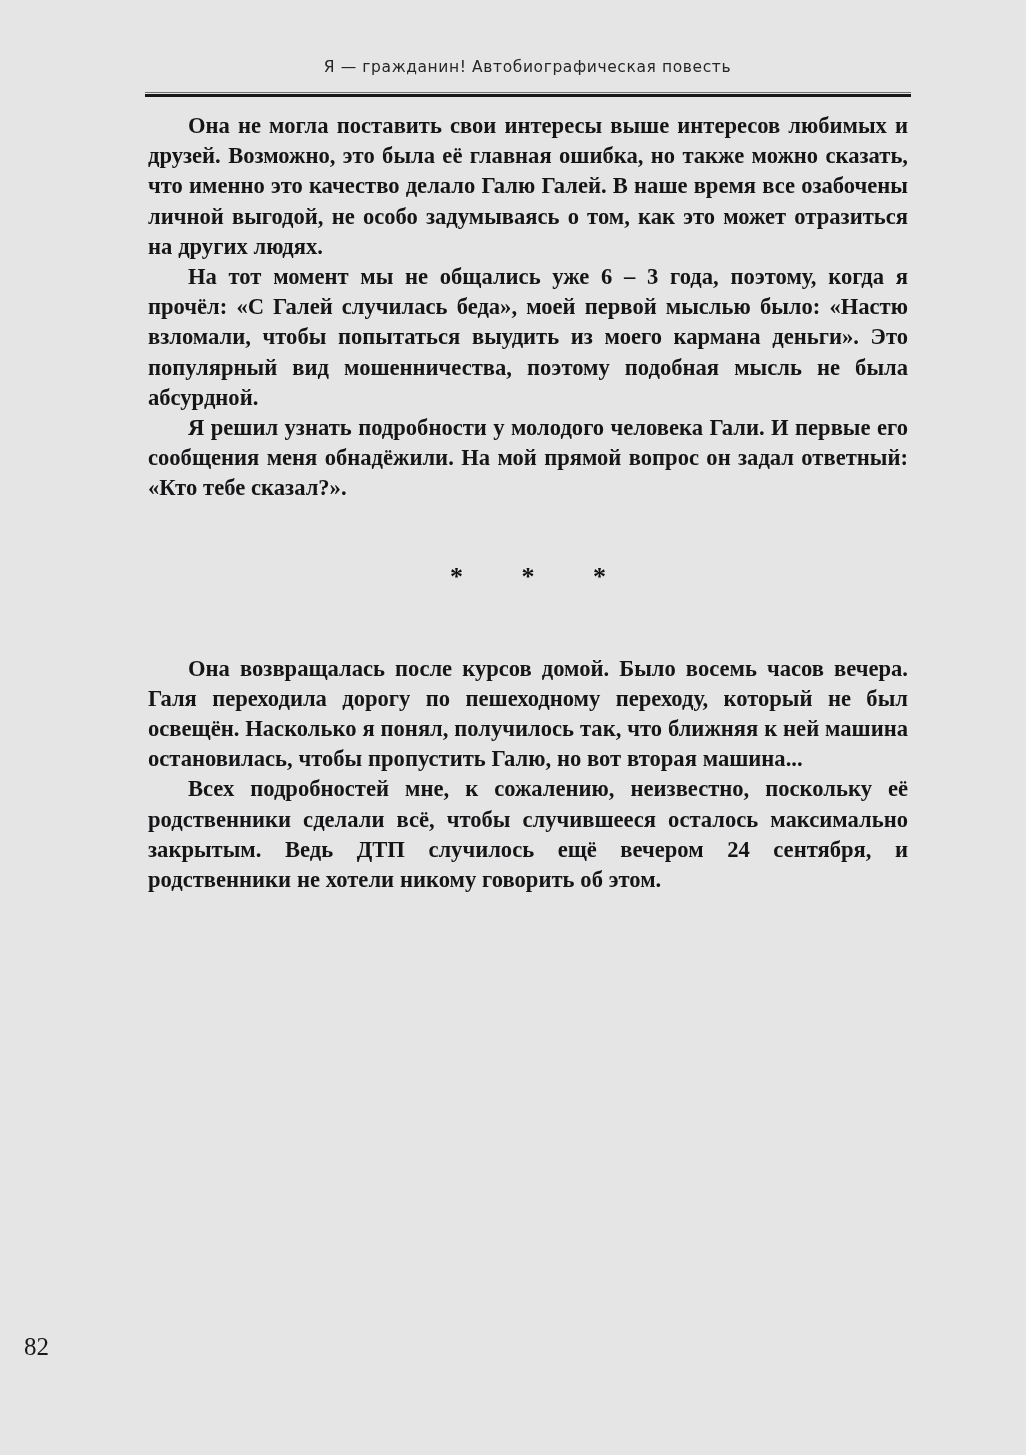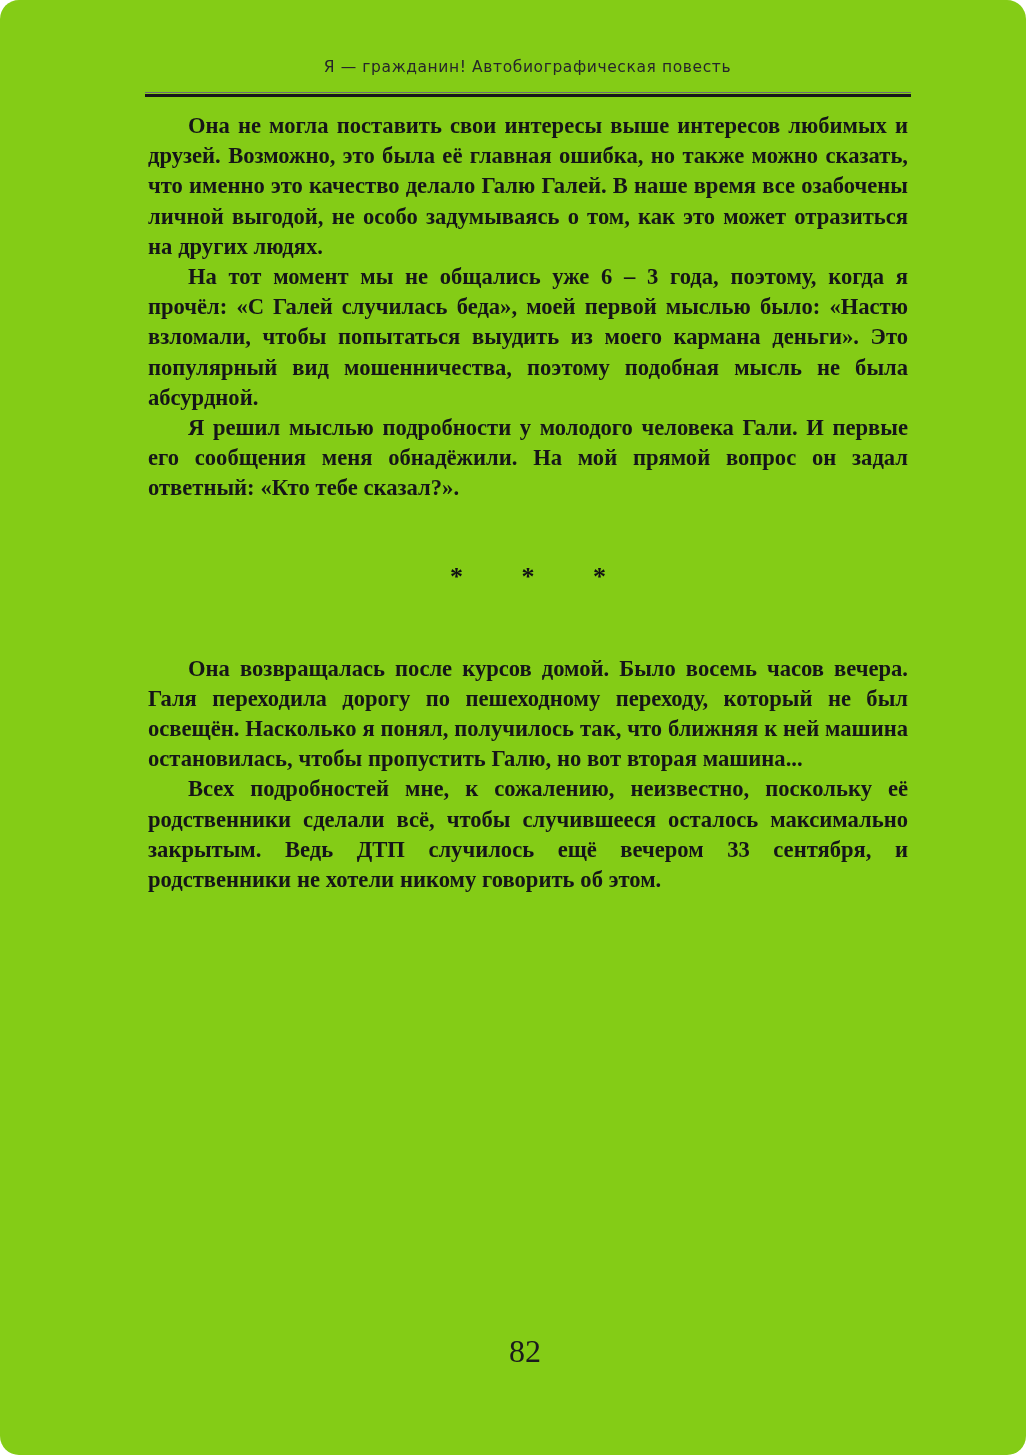--- a/index.html
+++ b/index.html
@@ -6,25 +6,24 @@
     margin: 0;
     padding: 0;
     background: #ffffff;
   }
 
   .page {
     position: relative;
     width: 1026px;
     height: 1455px;
     margin: 0 auto;
-    background: #84cc16;
+    background: #e5e5e5;
     overflow: hidden;
     font-family: "Liberation Serif", "DejaVu Serif", serif;
     color: #1a1a1a;
-    border-radius: 19px;
   }
 
   
   .running-head {
     position: absolute;
     left: 145px;
     right: 116px;
     top: 58px;
     text-align: center;
     font-family: "DejaVu Sans", "Liberation Sans", sans-serif;
@@ -96,22 +95,21 @@
 
   .gap-before-divider { height: 58px; }
   .gap-after-divider  { height: 62px; }
 
   
   .folio {
     position: absolute;
     left: 0;
     right: 0;
     top: 1333px;
-    text-align: center;
-    font-size: 32px;
+    font-size: 25px;
     color: #1a1a1d;
   }
   .folio-inner {
     display: inline-block;
     margin-left: 24px;
   }
 </style>
 </head>
 <body>
 
@@ -121,28 +119,28 @@
 
   <div class="head-rule">
     <div class="thin"></div>
     <div class="thick"></div>
   </div>
 
   <div class="textblock">
 
     <p class="para">Она не могла поставить свои интересы выше интересов любимых и друзей. Возможно, это была её главная ошибка, но также можно сказать, что именно это качество делало Галю Галей. В наше время все озабочены личной выгодой, не особо задумываясь о том, как это может отразиться на других людях.</p>
     <p class="para">На тот момент мы не общались уже 6 – 3 года, поэтому, когда я прочёл: «С Галей случилась беда», моей первой мыслью было: «Настю взломали, чтобы попытаться выудить из моего кармана деньги». Это популярный вид мошенничества, поэтому подобная мысль не была абсурдной.</p>
-    <p class="para">Я решил мыслью подробности у молодого человека Гали. И первые его сообщения меня обнадёжили. На мой прямой вопрос он задал ответный: «Кто тебе сказал?».</p>
+    <p class="para">Я решил узнать подробности у молодого человека Гали. И первые его сообщения меня обнадёжили. На мой прямой вопрос он задал ответный: «Кто тебе сказал?».</p>
 
     <div class="gap-before-divider"></div>
     <p class="divider">*  *  *</p>
     <div class="gap-after-divider"></div>
 
     <p class="para">Она возвращалась после курсов домой. Было восемь часов вечера. Галя переходила дорогу по пешеходному переходу, который не был освещён. Насколько я понял, получилось так, что ближняя к ней машина остановилась, чтобы пропустить Галю, но вот вторая машина...</p>
-    <p class="para">Всех подробностей мне, к сожалению, неизвестно, поскольку её родственники сделали всё, чтобы случившееся осталось максимально закрытым. Ведь ДТП случилось ещё вечером 33 сентября, и родственники не хотели никому говорить об этом.</p>
+    <p class="para">Всех подробностей мне, к сожалению, неизвестно, поскольку её родственники сделали всё, чтобы случившееся осталось максимально закрытым. Ведь ДТП случилось ещё вечером 24 сентября, и родственники не хотели никому говорить об этом.</p>
 
   </div>
 
   <div class="folio">
     <span class="folio-inner">82</span>
   </div>
 
 </div>
 
 </body></html>

